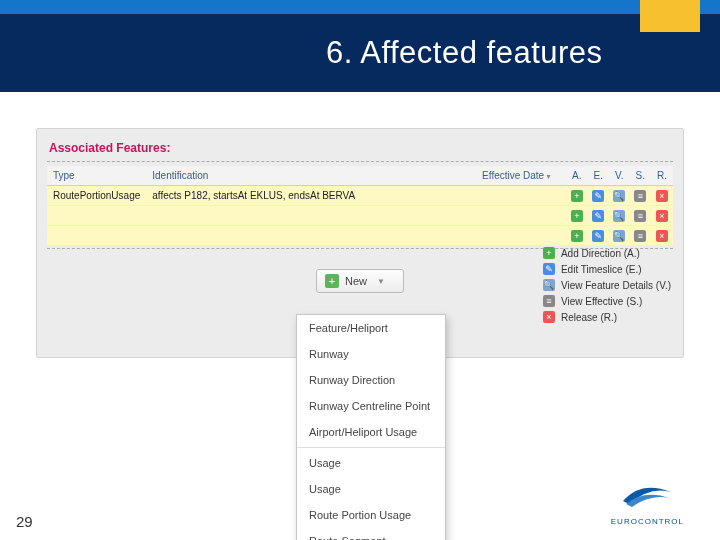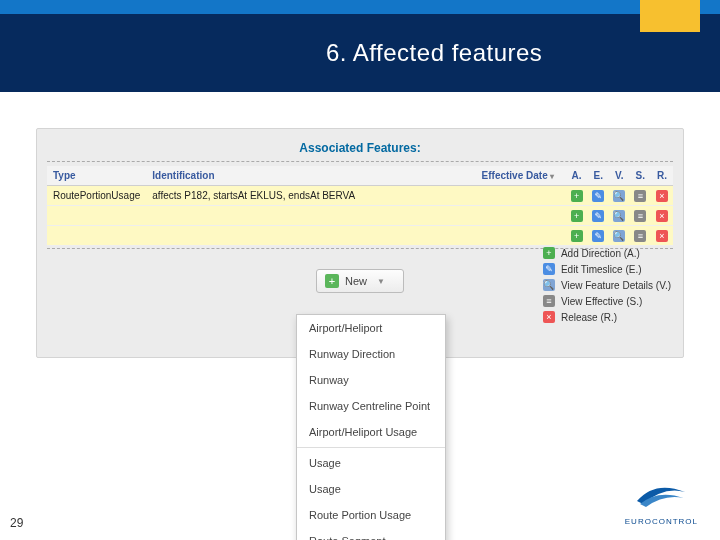--- a/index.html
+++ b/index.html
@@ -1,47 +1,47 @@
 <!DOCTYPE html>
 <html><head>
 <meta charset="utf-8">
 <style>
   * { box-sizing: border-box; margin: 0; padding: 0; }
   html, body { width: 720px; height: 540px; font-family: Arial, Helvetica, sans-serif; background: #fff; overflow: hidden; }
   .top-strip { height: 14px; background: #1376c8; position: relative; }
   .top-strip .gold { position: absolute; top: 0; right: 20px; width: 60px; height: 32px; background: #f7c02f; }
   .title-band { height: 78px; background: #062a5d; display: flex; align-items: center; padding-left: 326px; }
-  .title-band h1 { color: #fff; font-size: 24px; font-weight: 400; letter-spacing: 0.5px; }
+  .title-band h1 { color: #fff; font-size: 31px; font-weight: 400; letter-spacing: 0.5px; }
   .content-wrap { padding: 36px 36px 0 36px; }
   .panel { background: #ececec; border: 1px solid #d4d4d4; border-radius: 2px; padding: 10px 10px 28px 10px; min-height: 230px; position: relative; }
-  .panel-title { font-size: 12px; font-weight: bold; color: #0369a1; padding: 2px 2px 6px 2px; text-align: center; }
+  .panel-title { font-size: 12px; font-weight: bold; color: #be185d; padding: 2px 2px 6px 2px; }
   .panel-title-rule { border-bottom: 1px dashed #aaa; margin-bottom: 4px; }
   table.grid { width: 100%; border-collapse: collapse; font-size: 10px; }
-  table.grid thead th { background: #f3f3f3; color: #385a9f; text-align: left; font-weight: bold; padding: 4px 6px; border-bottom: 1px solid #cfcfcf; }
+  table.grid thead th { background: #f3f3f3; color: #385a9f; text-align: left; font-weight: normal; padding: 4px 6px; border-bottom: 1px solid #cfcfcf; }
   table.grid thead th.sortable::after { content: " \25BE"; color: #888; font-size: 8px; }
   table.grid tbody td { background: #fef9c3; padding: 4px 6px; color: #222; border-bottom: 1px solid #eee; }
   .actions-cell { text-align: center; padding: 2px 2px !important; white-space: nowrap; }
   .mini-icon { display: inline-block; width: 12px; height: 12px; border-radius: 2px; vertical-align: middle; font-size: 9px; line-height: 12px; text-align: center; color: #fff; }
   .mi-add { background: #4caf50; }
   .mi-edit { background: #4b8de3; }
   .mi-view { background: #7fa4d4; }
   .mi-slice { background: #888; }
   .mi-release { background: #e55; }
   .dashed-div { border-top: 1px dashed #aaa; margin-top: 2px; }
   .new-btn-wrap { margin-top: 20px; text-align: center; }
   .new-btn { display: inline-flex; align-items: center; gap: 6px; background: linear-gradient(#fdfdfd,#ececec); border: 1px solid #bcbcbc; border-radius: 3px; padding: 4px 18px 4px 8px; font-size: 11px; color: #444; cursor: pointer; position: relative; }
   .new-btn .plus { display: inline-block; width: 14px; height: 14px; background: #5bb65b; border-radius: 2px; color: #fff; font-size: 11px; line-height: 14px; text-align: center; }
   .new-btn .caret { font-size: 8px; color: #888; margin-left: 4px; }
   .legend { position: absolute; top: 118px; right: 12px; font-size: 10px; color: #333; }
   .legend div { display: flex; align-items: center; gap: 6px; margin-bottom: 4px; }
   .dropdown { position: absolute; top: 314px; left: 296px; width: 150px; background: #fff; border: 1px solid #c6c6c6; box-shadow: 2px 4px 8px rgba(0,0,0,0.2); font-size: 11px; z-index: 10; }
   .dropdown .item { padding: 7px 12px; color: #444; cursor: pointer; }
   .dropdown .sep { border-top: 1px solid #ddd; margin: 2px 0; }
-  .page-number { position: absolute; bottom: 10px; left: 10px; font-size: 12px; color: #333; }
-  .logo { position: absolute; right: 22px; bottom: 14px; text-align: center; }
+  .page-number { position: absolute; bottom: 10px; left: 16px; font-size: 15px; color: #333; }
+  .logo { position: absolute; right: 36px; bottom: 14px; text-align: center; }
   .logo svg { width: 60px; height: 36px; }
   .logo .word { font-size: 8px; color: #0b4a8f; letter-spacing: 1px; }
   .col-type { width: 90px; }
   .col-eff  { width: 90px; margin-top: 20px; }
   .col-act  { width: 18px; }
 </style>
 </head>
 <body>
 
 <div class="top-strip">
@@ -132,23 +132,23 @@
         </div>
       <div>
           <span class="mini-icon mi-release">×</span>
           <span>Release (R.)</span>
         </div>
     </div>
   </div>
 </div>
 
 <div class="dropdown" id="dropdown">
-    <div class="item">Airport/Heliport</div>
+    <div class="item">Feature/Heliport</div>
+    <div class="item">Runway</div>
     <div class="item">Runway Direction</div>
-    <div class="item">Runway</div>
     <div class="item">Runway Centreline Point</div>
     <div class="item">Airport/Heliport Usage</div>
     <div class="sep"></div>
     <div class="item">Usage</div>
     <div class="item">Usage</div>
     <div class="item">Route Portion Usage</div>
     <div class="item">Route Segment</div>
   </div>
 
 <div class="page-number">29</div>

